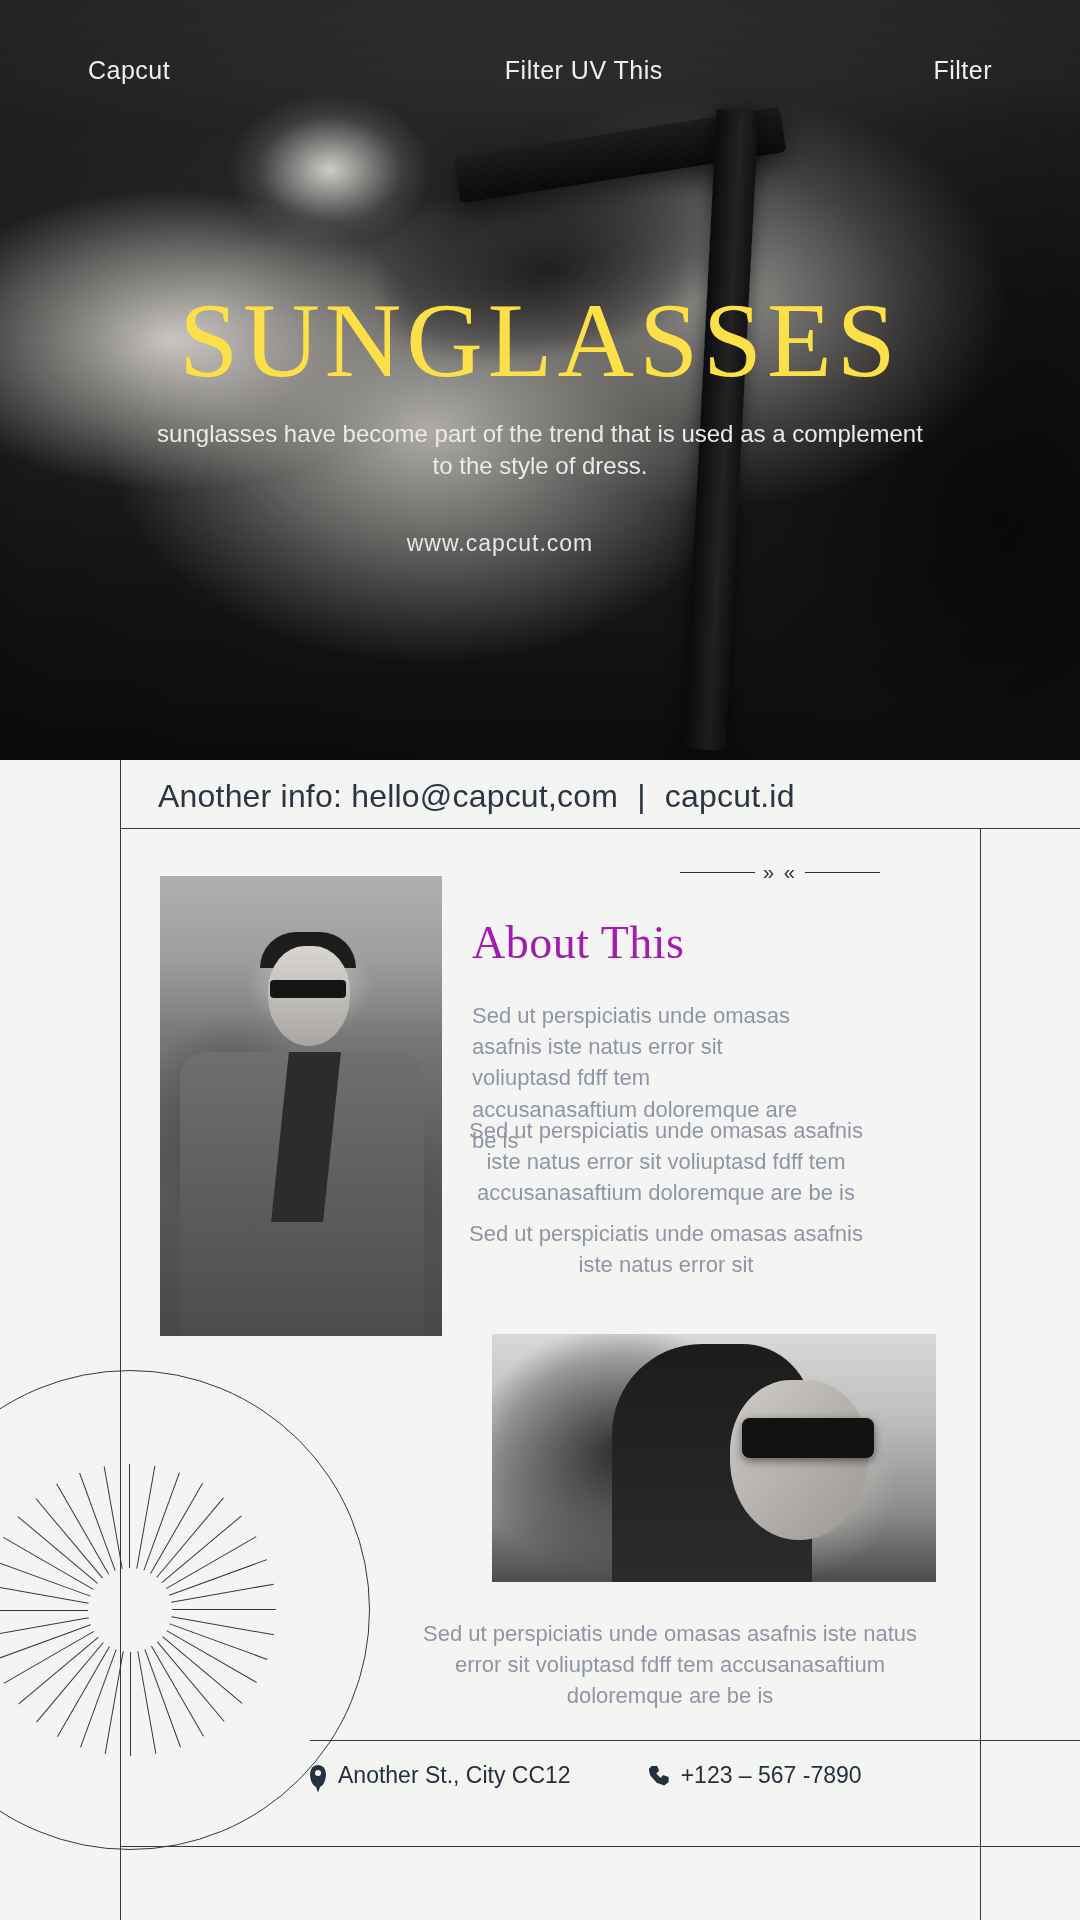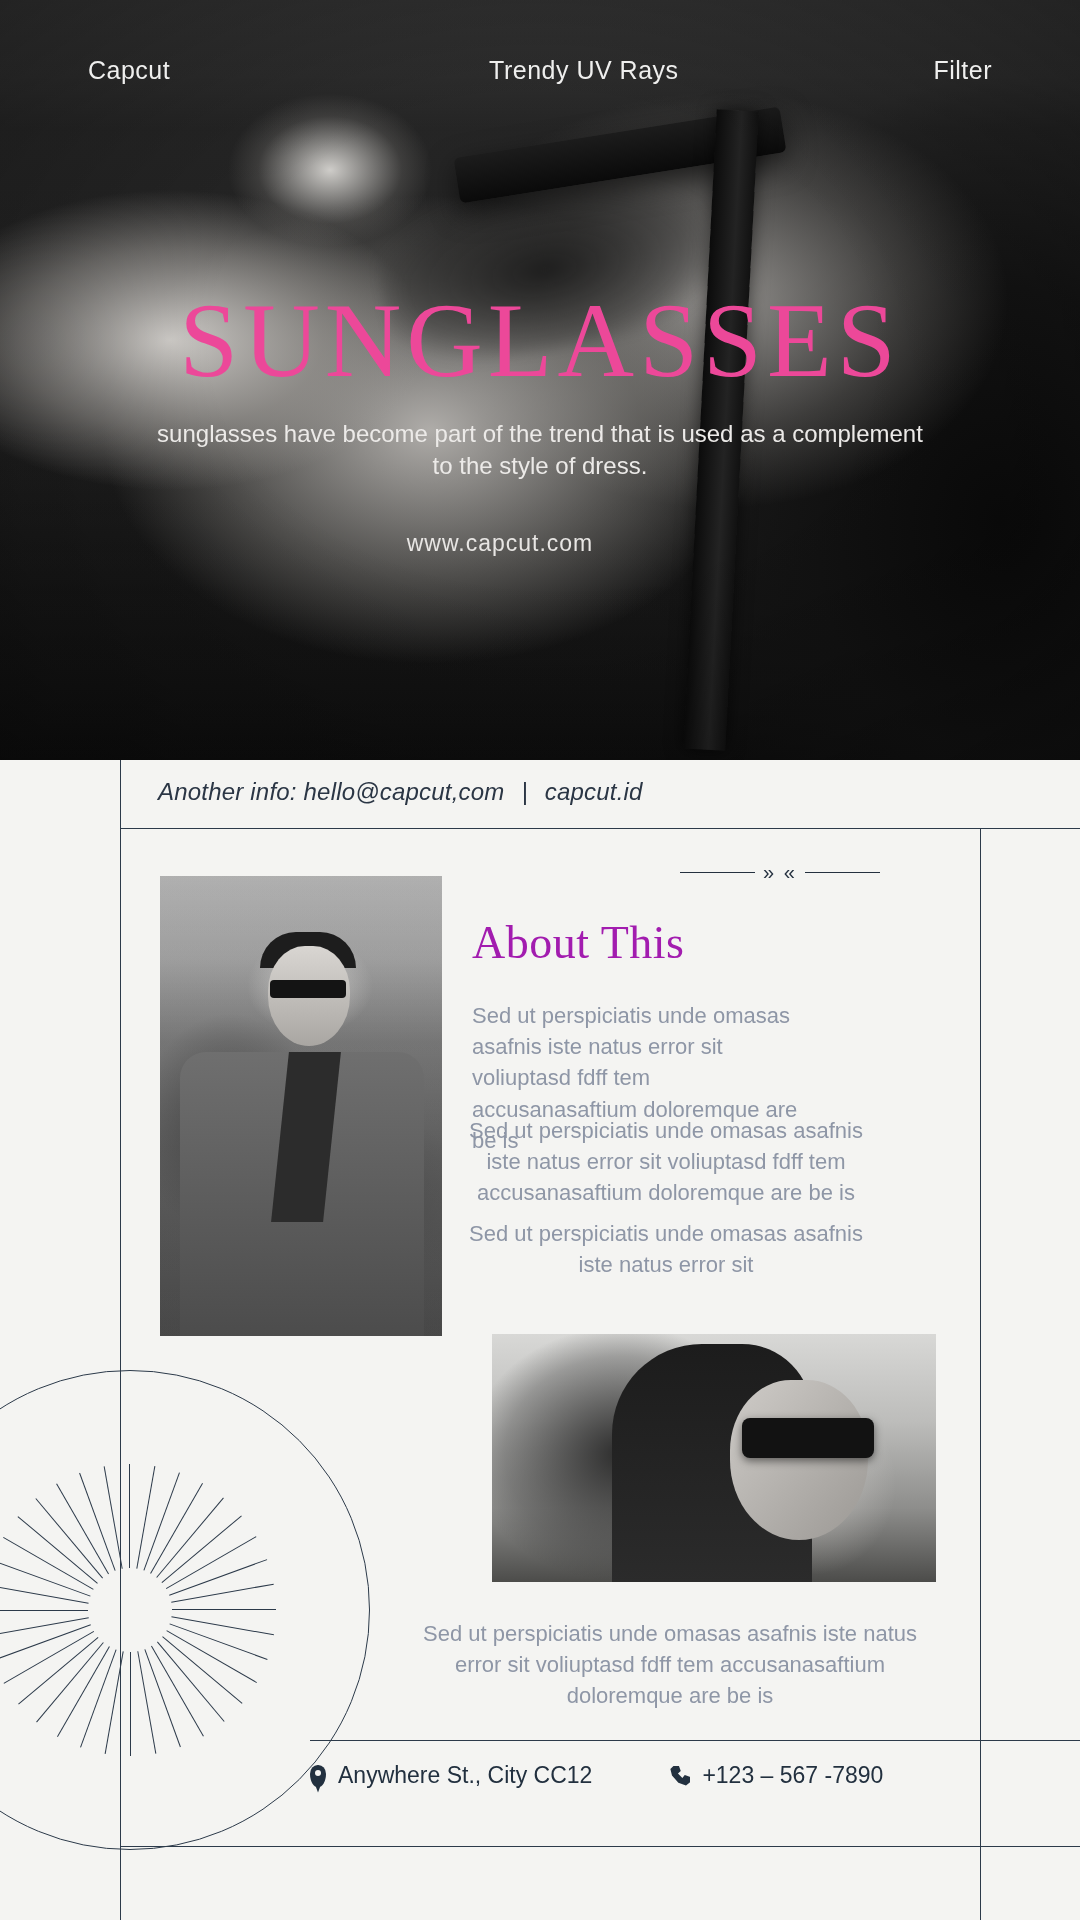--- a/index.html
+++ b/index.html
@@ -95,21 +95,21 @@
 
   .hero-title {
     position: absolute;
     top: 288px; left: 0;
     width: 1080px;
     text-align: center;
     font-family: "Liberation Serif", serif;
     font-size: 106px;
     line-height: 1;
     letter-spacing: 5px;
-    color: #ec4899;
+    color: #fde047;
     z-index: 5;
   }
   .hero-sub {
     position: absolute;
     top: 418px; left: 0;
     width: 1080px;
     text-align: center;
     color: #eceae8;
     font-size: 24px;
     line-height: 1.35;
@@ -155,24 +155,23 @@
   .hline-footer2 {
     position: absolute;
     left: 120px; top: 1846px;
     width: 960px; height: 1px;
     background: #2c3a4a;
   }
 
   .info-bar {
     position: absolute;
     left: 158px; top: 778px;
-    font-size: 24px;
+    font-size: 32px;
     color: #2b3645;
     letter-spacing: 0.2px;
-    font-style: italic;
   }
   .info-bar .sep { padding: 0 10px; }
 
   
   .about-photo {
     position: absolute;
     left: 160px; top: 876px;
     width: 282px; height: 460px;
     overflow: hidden;
     background: #8b8b8b;
@@ -363,21 +362,21 @@
 
   <div class="hero">
     <div class="hero-photo"></div>
     <div class="glass-shadow"></div>
     <div class="glass-front"></div>
     <div class="glass-arm"></div>
     <div class="hero-vignette"></div>
 
     <div class="topnav">
       <span>Capcut</span>
-      <span class="nav-mid">Trendy UV Rays</span>
+      <span class="nav-mid">Filter UV This</span>
       <span>Filter</span>
     </div>
 
     <div class="hero-title">SUNGLASSES</div>
     <div class="hero-sub">sunglasses have become part of the trend that is used as a complement to the style of dress.</div>
     <div class="hero-url">www.capcut.com</div>
   </div>
 
   <div class="vline-left"></div>
   <div class="vline-right"></div>
@@ -459,21 +458,21 @@
         <div class="ray" style="transform: rotate(320deg) translateY(42px);"></div>
         <div class="ray" style="transform: rotate(330deg) translateY(42px);"></div>
         <div class="ray" style="transform: rotate(340deg) translateY(42px);"></div>
         <div class="ray" style="transform: rotate(350deg) translateY(42px);"></div>
       </div>
   </div>
 
   <div class="footer">
     <div class="item">
       <span class="pin"></span>
-      <span>Anywhere St., City CC12</span>
+      <span>Another St., City CC12</span>
     </div>
     <div class="item">
       <span class="phone"></span>
       <span>+123 – 567 -7890</span>
     </div>
   </div>
 
 </div>
 
 </body></html>

